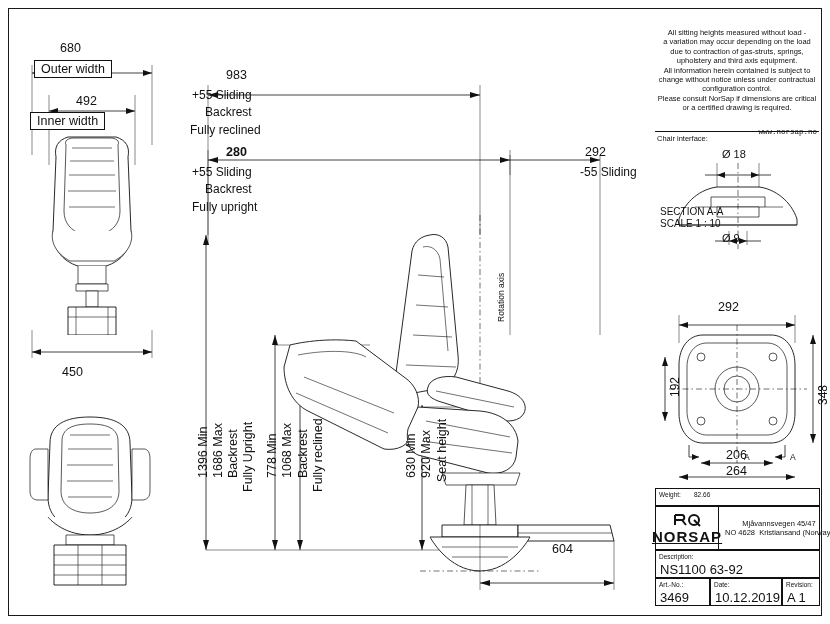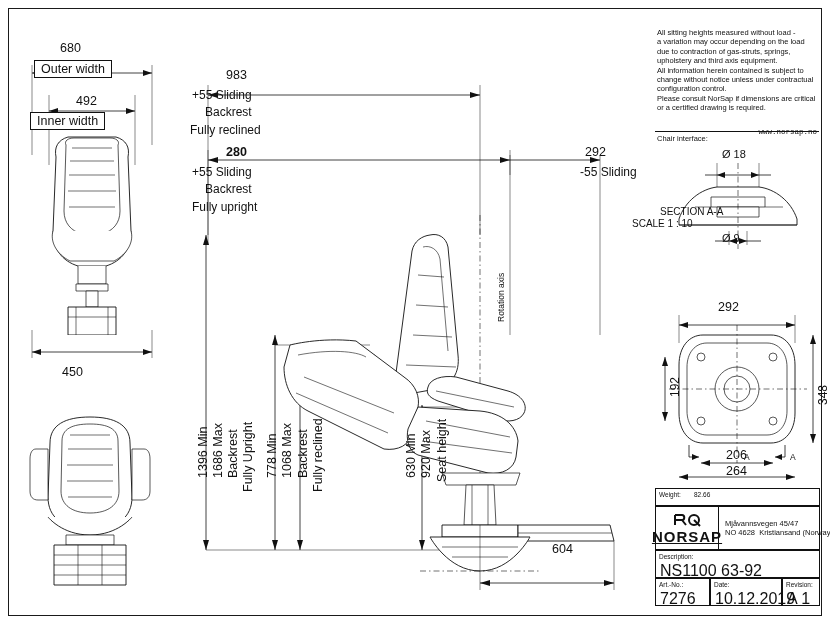--- a/index.html
+++ b/index.html
@@ -8,34 +8,34 @@
     background:#ffffff;
     font-family:"Liberation Sans", sans-serif;
     color:#111;
     overflow:hidden;
     position:relative;
   }
   .sheet{position:absolute;inset:0;}
   .frame{position:absolute;left:8px;top:8px;width:812px;height:606px;border:1px solid #1a1a1a;}
   .abs{position:absolute;}
   .txt{font-size:12px;color:#111;white-space:pre;line-height:1.25;}
-  .txt-xs{font-size:7.5px;line-height:1.25;white-space:pre;}
+  .txt-xs{font-size:7.5px;line-height:1.25;white-space:pre;text-align:center;}
   .rot90{transform-origin:0 0;transform:rotate(-90deg);}
   .dimtxt{font-size:12.5px;}
   .lbl-box{font-size:12.5px;border:1px solid #111;padding:1px 6px;background:#fff;}
   svg{display:block;}
   .ln{stroke:#111;stroke-width:0.8;fill:none;}
   .ln-thin{stroke:#111;stroke-width:0.6;fill:none;}
   .ln-dash{stroke:#111;stroke-width:0.6;fill:none;stroke-dasharray:6 3 1.5 3;}
   .ln-ext{stroke:#111;stroke-width:0.5;fill:none;}
   .part{stroke:#111;stroke-width:0.9;fill:#fff;}
   .part2{stroke:#111;stroke-width:0.7;fill:#fff;}
   .tb{position:absolute;border:1px solid #111;box-sizing:border-box;}
   .tb-cell-lbl{font-size:6.5px;position:absolute;left:3px;top:2px;}
-  .tb-cell-val{font-size:16px;position:absolute;left:4px;top:11px;}
+  .tb-cell-val{font-size:13px;position:absolute;left:4px;top:11px;}
   .norsap-word{font-size:15px;letter-spacing:1px;font-weight:bold;text-decoration:underline;}
 </style>
 </head>
 <body>
 
 <div class="sheet">
 
   <div class="frame"></div>
 
   <div class="abs" style="left:10px;top:35px;width:180px;height:300px;">
@@ -270,21 +270,21 @@
 
       <line class="ln-ext" x1="74" y1="86" x2="74" y2="100"></line>
       <line class="ln-ext" x1="92" y1="86" x2="92" y2="100"></line>
       <line class="ln" x1="60" y1="96" x2="106" y2="96"></line>
       <polygon points="74,96 82,93 82,99" fill="#111"></polygon>
       <polygon points="92,96 84,93 84,99" fill="#111"></polygon>
     </svg>
   </div>
   <div class="abs txt" style="left:722px;top:148px;font-size:11px;">Ø 18</div>
   <div class="abs txt" style="left:660px;top:206px;font-size:10px;">SECTION A-A</div>
-  <div class="abs txt" style="left:632px;top:218px;font-size:10px;">SCALE 1 : 10</div>
+  <div class="abs txt" style="left:660px;top:218px;font-size:10px;">SCALE 1 : 10</div>
   <div class="abs txt" style="left:722px;top:232px;font-size:11px;">Ø 9</div>
 
   <div class="abs" style="left:655px;top:295px;width:170px;height:190px;">
     <svg width="170" height="190" viewBox="0 0 170 190">
 
       <line class="ln-ext" x1="24" y1="20" x2="24" y2="48"></line>
       <line class="ln-ext" x1="140" y1="20" x2="140" y2="48"></line>
       <line class="ln" x1="24" y1="30" x2="140" y2="30"></line>
       <polygon points="24,30 33,27 33,33" fill="#111"></polygon>
       <polygon points="140,30 131,27 131,33" fill="#111"></polygon>
@@ -352,21 +352,21 @@
     </div>
   </div>
 
   <div class="tb" style="left:655px;top:550px;width:165px;height:28px;">
     <span class="tb-cell-lbl">Description:</span>
     <span class="tb-cell-val">NS1100 63-92</span>
   </div>
 
   <div class="tb" style="left:655px;top:578px;width:55px;height:28px;">
     <span class="tb-cell-lbl">Art.-No.:</span>
-    <span class="tb-cell-val">7276</span>
+    <span class="tb-cell-val">3469</span>
   </div>
   <div class="tb" style="left:710px;top:578px;width:72px;height:28px;">
     <span class="tb-cell-lbl">Date:</span>
     <span class="tb-cell-val">10.12.2019</span>
   </div>
   <div class="tb" style="left:782px;top:578px;width:38px;height:28px;">
     <span class="tb-cell-lbl">Revision:</span>
     <span class="tb-cell-val">A 1</span>
   </div>
 

